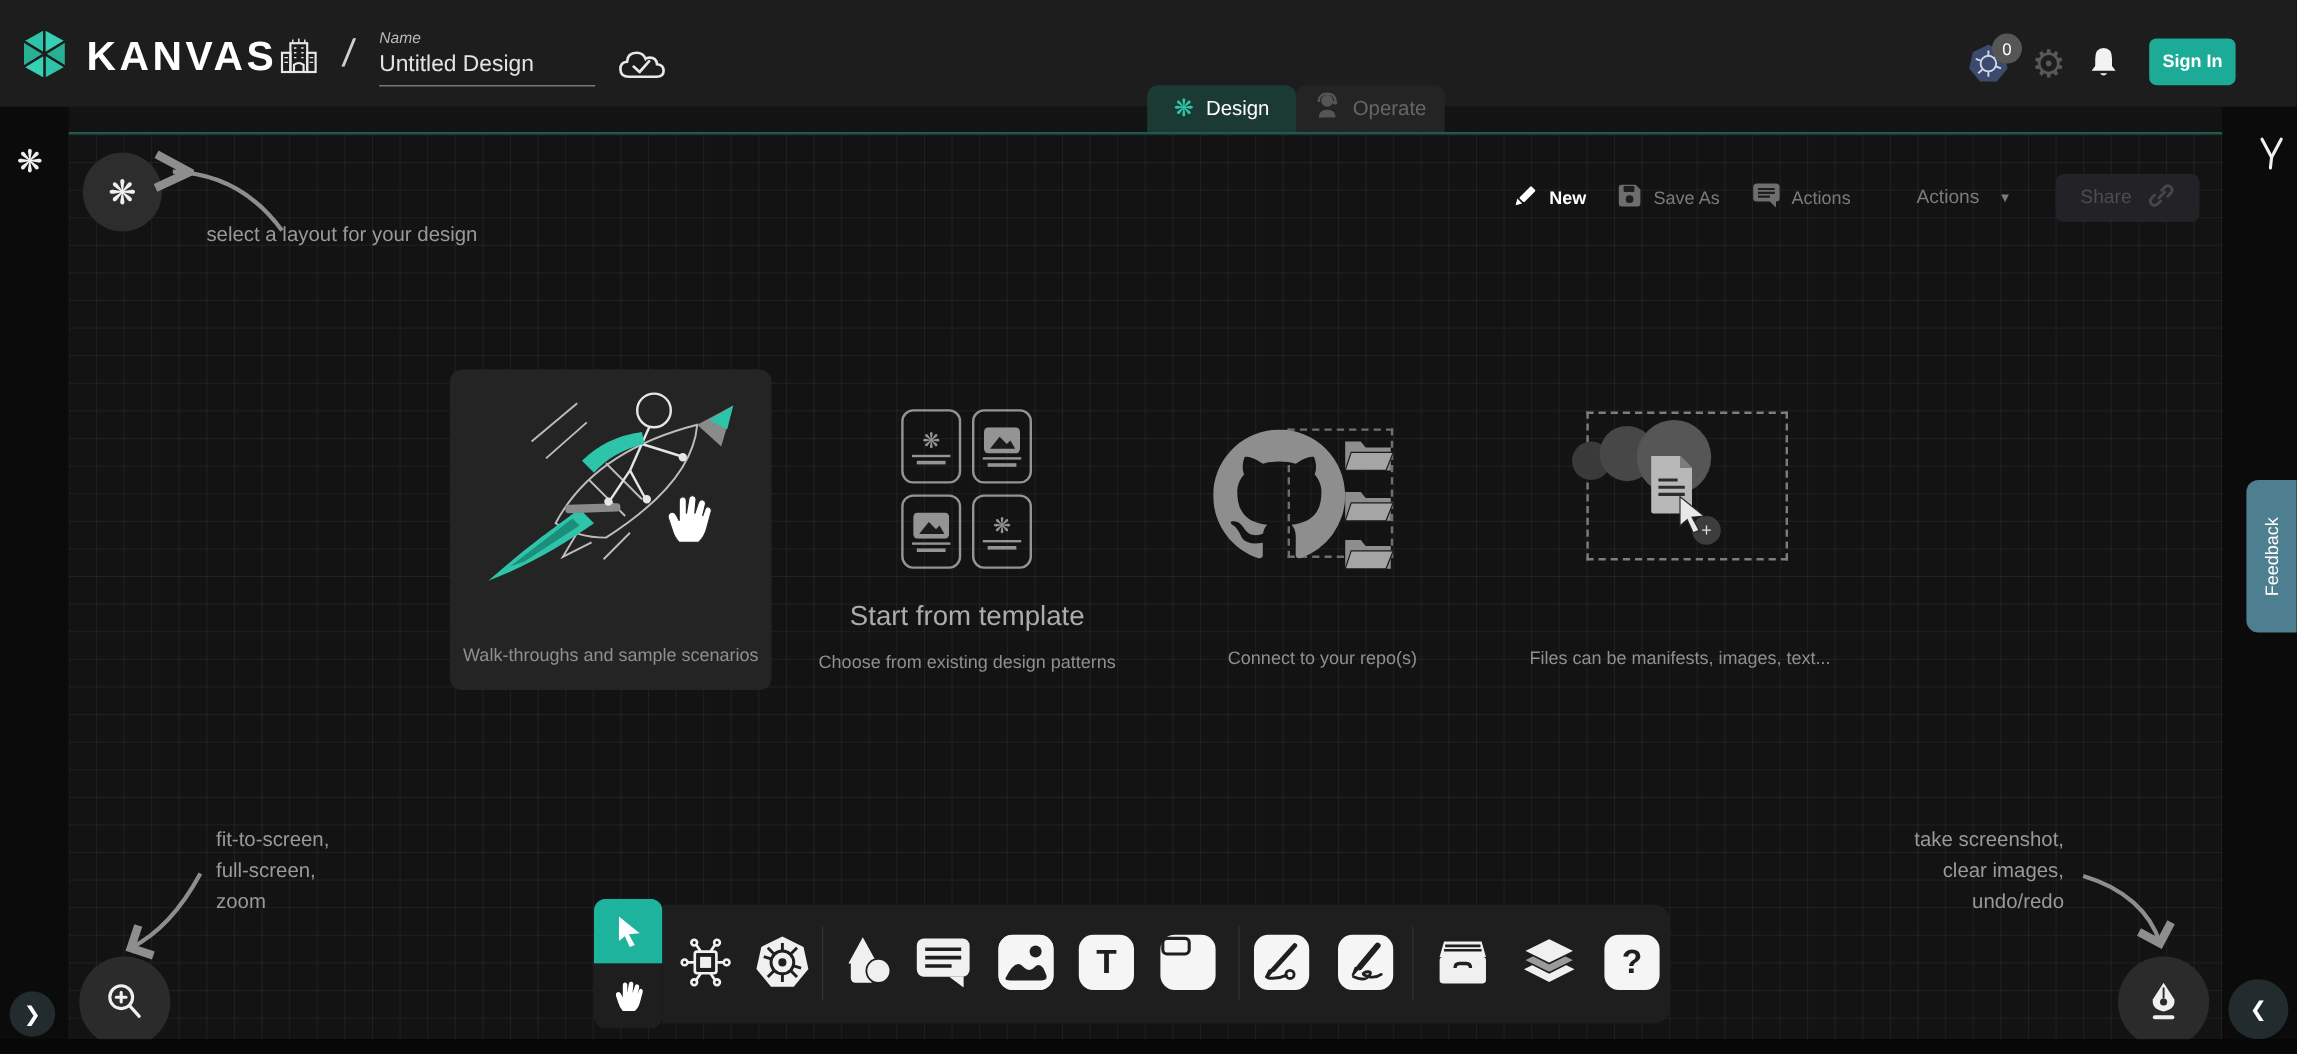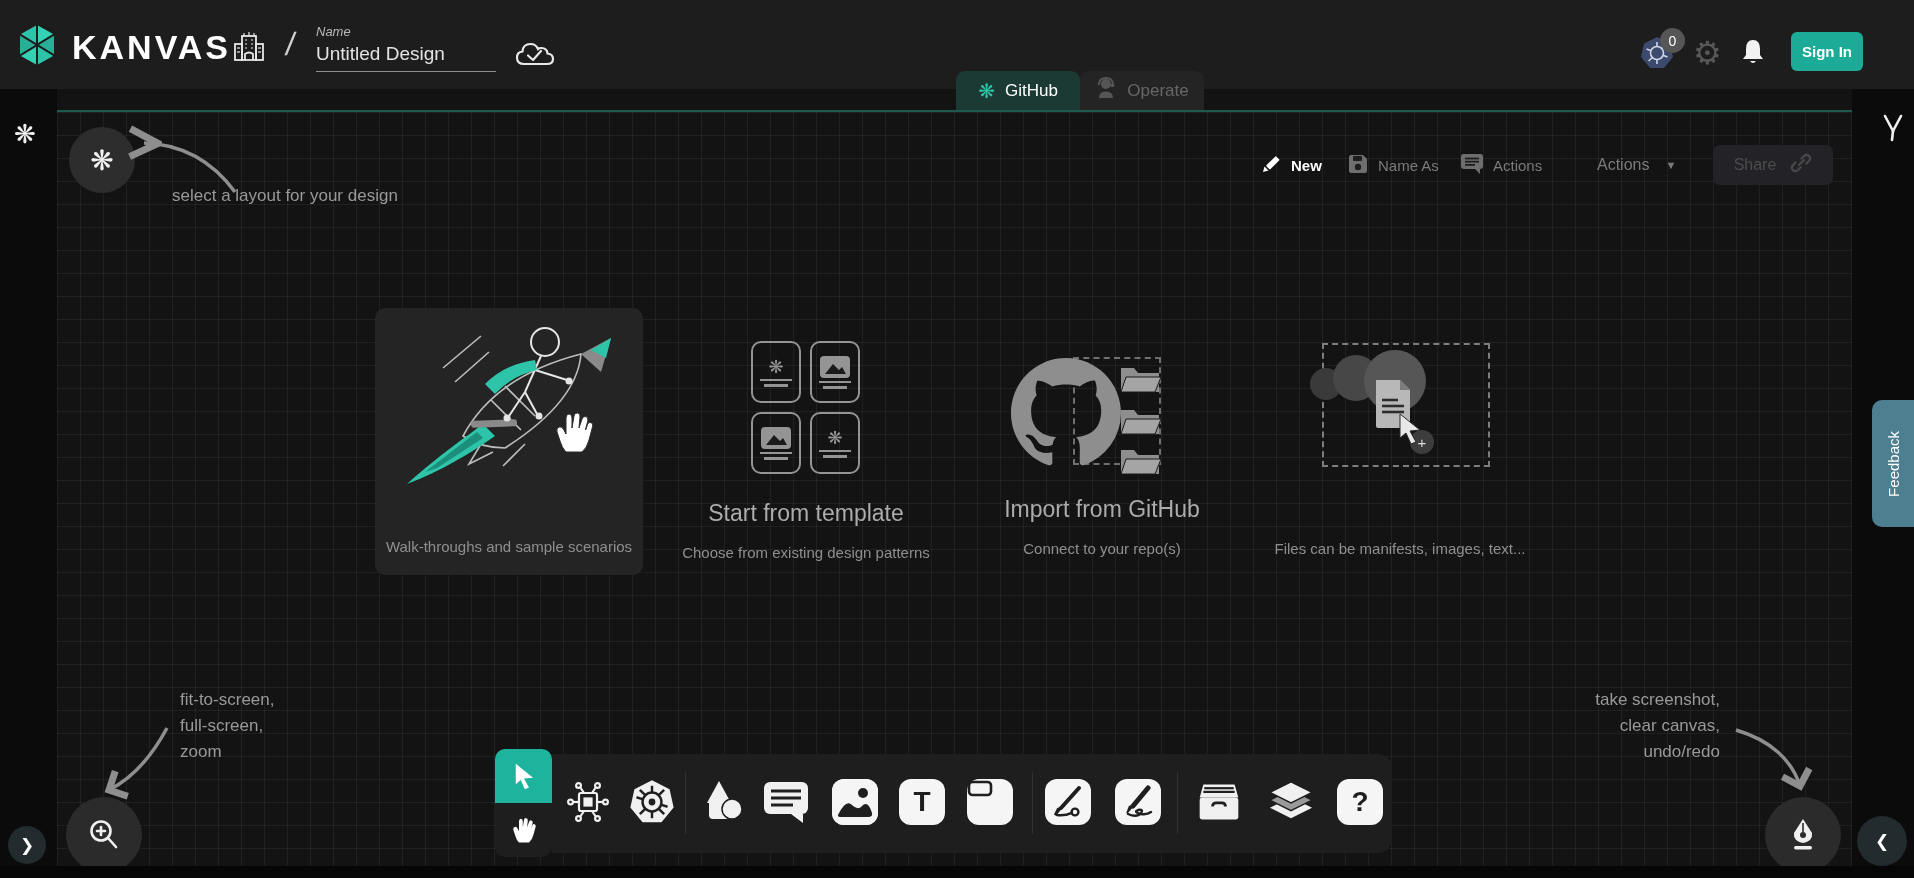--- a/index.html
+++ b/index.html
@@ -185,21 +185,21 @@
         <path d="M13 2 Q20 2 20 11 L20 17 L23 21 L3 21 L6 17 L6 11 Q6 2 13 2 Z" fill="#f2f2f2"></path>
         <path d="M10 23 Q13 27 16 23 Z" fill="#f2f2f2"></path>
       </svg>
     </span>
 
     <button class="signin-btn">Sign In</button>
   </div>
 
   <div class="tab" id="tab-design">
     <span class="spiral-teal">❋</span>
-    <span>GitHub</span>
+    <span>Design</span>
   </div>
   <div class="tab" id="tab-operate">
     <span>
       <svg width="22" height="24" viewBox="0 0 22 24" fill="#555">
         <circle cx="11" cy="8" r="5"></circle>
         <path d="M3 9 Q3 1 11 1 Q19 1 19 9 L17 9 Q17 3 11 3 Q5 3 5 9 Z"></path>
         <rect x="15.5" y="8" width="4" height="3" rx="1.5"></rect>
         <path d="M4 22 Q4 15.5 11 15.5 Q18 15.5 18 22 Z"></path>
       </svg>
     </span>
@@ -242,21 +242,21 @@
   </div>
 
   <div class="ct-item ct-gray" style="left:1347px;">
     <span>
       <svg width="22" height="22" viewBox="0 0 22 22" fill="#6e6e6e">
         <path d="M2 4 Q2 2 4 2 L16 2 L20 6 L20 18 Q20 20 18 20 L4 20 Q2 20 2 18 Z"></path>
         <rect x="6" y="3" width="9" height="5" rx="1" fill="#1d1d1d"></rect>
         <circle cx="11" cy="14" r="3.2" fill="#1d1d1d"></circle>
       </svg>
     </span>
-    <span>Name As</span>
+    <span>Save As</span>
   </div>
 
   <div class="ct-item ct-gray" style="left:1460px;">
     <span>
       <svg width="24" height="22" viewBox="0 0 24 22" fill="#6e6e6e">
         <rect x="1" y="1" width="22" height="15" rx="3"></rect>
         <polygon points="14,15 20,21 20,15"></polygon>
         <g stroke="#1d1d1d" stroke-width="1.8">
           <line x1="5" y1="5.5" x2="19" y2="5.5"></line>
             <line x1="5" y1="8.7" x2="19" y2="8.7"></line>
@@ -372,21 +372,20 @@
       <path fill="#a5a5a5" d="M7 13 L42 13 L36 28 L2 28 Z" stroke="#1b1b1b" stroke-width="1"></path>
   </svg>
   <svg class="gh-folder" style="left:1119px; top:406px;" width="42" height="32" viewBox="0 0 42 32">
     <path fill="#8e8e8e" d="M2 4 L15 4 L19 9 L40 9 L40 28 L2 28 Z"></path>
       <path fill="#a5a5a5" d="M7 13 L42 13 L36 28 L2 28 Z" stroke="#1b1b1b" stroke-width="1"></path>
   </svg>
   <svg class="gh-folder" style="left:1119px; top:446px;" width="42" height="32" viewBox="0 0 42 32">
     <path fill="#8e8e8e" d="M2 4 L15 4 L19 9 L40 9 L40 28 L2 28 Z"></path>
       <path fill="#a5a5a5" d="M7 13 L42 13 L36 28 L2 28 Z" stroke="#1b1b1b" stroke-width="1"></path>
   </svg>
-  <div class="card-title" style="left:968px; top:496px; width:268px;">Import from GitHub</div>
   <div class="card-sub" style="left:978px; top:540px; width:248px;">Connect to your repo(s)</div>
 
   <div class="dashed-box" style="left:1322px; top:343px; width:168px; height:124px; border-color:#7d7d7d;"></div>
   <div class="blob" style="left:1310px; top:368px; width:32px; height:32px; background:#3a3a3a;"></div>
   <div class="blob" style="left:1333px; top:355px; width:46px; height:46px; background:#474747;"></div>
   <div class="blob" style="left:1364px; top:350px; width:62px; height:62px; background:#565656;"></div>
   <svg style="position:absolute; left:1372px; top:378px; z-index:3;" width="42" height="52" viewBox="0 0 42 52">
     <path d="M4 2 L28 2 L38 12 L38 48 Q38 50 36 50 L6 50 Q4 50 4 48 Z" fill="#b8b8b8"></path>
     <polygon points="28,2 28,12 38,12" fill="#7c7c7c"></polygon>
     <g stroke="#2c2c2c" stroke-width="2.6">
@@ -559,21 +558,21 @@
   <svg class="arrow-svg" style="left:95px; top:722px;" width="90" height="80">
     <defs>
         <marker id="ah2" markerWidth="10" markerHeight="10" refX="5" refY="5" orient="auto">
       <path d="M1,1 L5,5 L1,9" fill="none" stroke="#8e8e8e" stroke-width="2"></path>
         </marker>
       </defs>
     <path d="M72,6 C58,32 40,55 14,68" fill="none" stroke="#8e8e8e" stroke-width="3.5" marker-end="url(#ah2)"></path>
   </svg>
 
   <div class="hint" style="left:1520px; top:690px; width:200px; text-align:right;">take screenshot,</div>
-  <div class="hint" style="left:1520px; top:716px; width:200px; text-align:right;">clear canvas,</div>
+  <div class="hint" style="left:1520px; top:716px; width:200px; text-align:right;">clear images,</div>
   <div class="hint" style="left:1520px; top:742px; width:200px; text-align:right;">undo/redo</div>
   <svg class="arrow-svg" style="left:1730px; top:722px;" width="90" height="80">
     <defs>
         <marker id="ah3" markerWidth="10" markerHeight="10" refX="5" refY="5" orient="auto">
       <path d="M1,1 L5,5 L1,9" fill="none" stroke="#8e8e8e" stroke-width="2"></path>
         </marker>
       </defs>
     <path d="M6,8 C40,18 62,38 70,64" fill="none" stroke="#8e8e8e" stroke-width="3.5" marker-end="url(#ah3)"></path>
   </svg>
 

